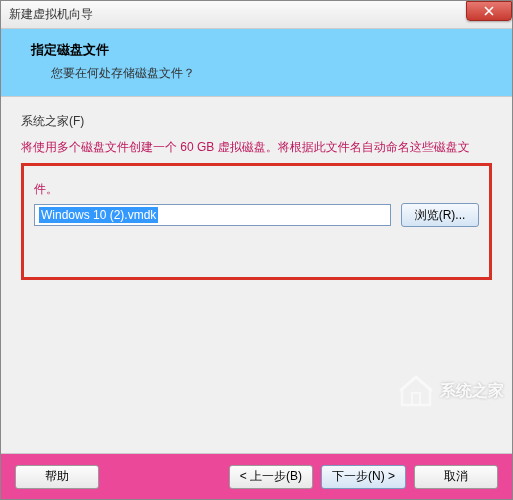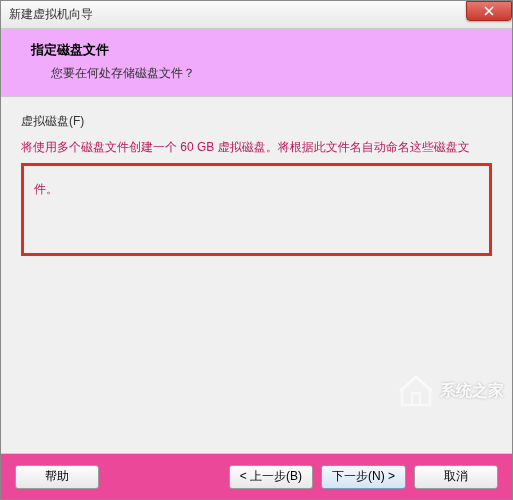--- a/index.html
+++ b/index.html
@@ -5,21 +5,21 @@
     * { box-sizing: border-box; margin: 0; padding: 0; }
     body { font-family: "Microsoft YaHei", "SimSun", sans-serif; font-size: 12px; background: #fff; width: 513px; height: 500px; overflow: hidden; }
     
     .window { width: 513px; height: 500px; background: #f0f0f0; border: 1px solid #888; display: flex; flex-direction: column; }
     
     .titlebar { height: 28px; background: linear-gradient(to bottom, #fafafa, #e8e8e8); display: flex; align-items: center; padding: 0 0 0 8px; border-bottom: 1px solid #ccc; }
     .titlebar-text { flex: 1; color: #333; font-size: 12px; }
     .close-btn { width: 46px; height: 20px; background: linear-gradient(to bottom, #e67870, #c83a30); border: 1px solid #a02820; border-radius: 0 0 4px 4px; display: flex; align-items: center; justify-content: center; margin-top: -8px; cursor: pointer; box-shadow: 0 1px 2px rgba(0,0,0,0.3); }
     .close-btn svg { fill: #fff; }
     
-    .header-panel { background: #f0abfc; padding: 12px 20px 14px 30px; border-bottom: 1px solid #ccc; }
+    .header-panel { background: #7dd3fc; padding: 12px 20px 14px 30px; border-bottom: 1px solid #ccc; }
     .header-title { font-size: 13px; font-weight: bold; color: #000; margin-bottom: 6px; }
     .header-subtitle { font-size: 12px; color: #333; padding-left: 20px; }
     
     .content { flex: 1; padding: 16px 20px; background: #f0f0f0; position: relative; }
     .section-label { font-size: 12px; color: #333; margin-bottom: 8px; }
     .section-desc { font-size: 12px; color: #be185d; margin-bottom: 4px; line-height: 1.6; }
     
     .highlight-box { border: 3px solid #d93025; padding: 14px 10px 50px 10px; margin-top: 6px; }
     
     .input-row { display: flex; gap: 10px; align-items: center; margin-top: 4px; }
@@ -49,25 +49,31 @@
         </svg>
     </div>
   </div>
 
   <div class="header-panel">
     <div class="header-title">指定磁盘文件</div>
     <div class="header-subtitle">您要在何处存储磁盘文件？</div>
   </div>
 
   <div class="content">
-    <div class="section-label">虚拟磁盘(F)</div>
+    <div class="section-label">系统之家(F)</div>
     <div class="section-desc">将使用多个磁盘文件创建一个 60 GB 虚拟磁盘。将根据此文件名自动命名这些磁盘文</div>
 
     <div class="highlight-box">
       <div class="section-desc">件。</div>
+      <div class="input-row">
+        <div class="file-input">
+          <span class="file-input-selected">Windows 10 (2).vmdk</span>
+        </div>
+        <button class="browse-btn">浏览(R)...</button>
+      </div>
     </div>
 
     <div class="watermark">
       <svg class="watermark-icon" viewBox="0 0 36 36">
         <path d="M18 4 L32 16 L32 32 L4 32 L4 16 Z" fill="none" stroke="#fff" stroke-width="2.5" opacity="0.8"></path>
         <path d="M2 18 L18 4 L34 18" fill="none" stroke="#fff" stroke-width="2.5" opacity="0.8"></path>
         <rect x="14" y="20" width="8" height="12" fill="none" stroke="#fff" stroke-width="2" opacity="0.8"></rect>
       </svg>
       <span class="watermark-text">系统之家</span>
     </div>

